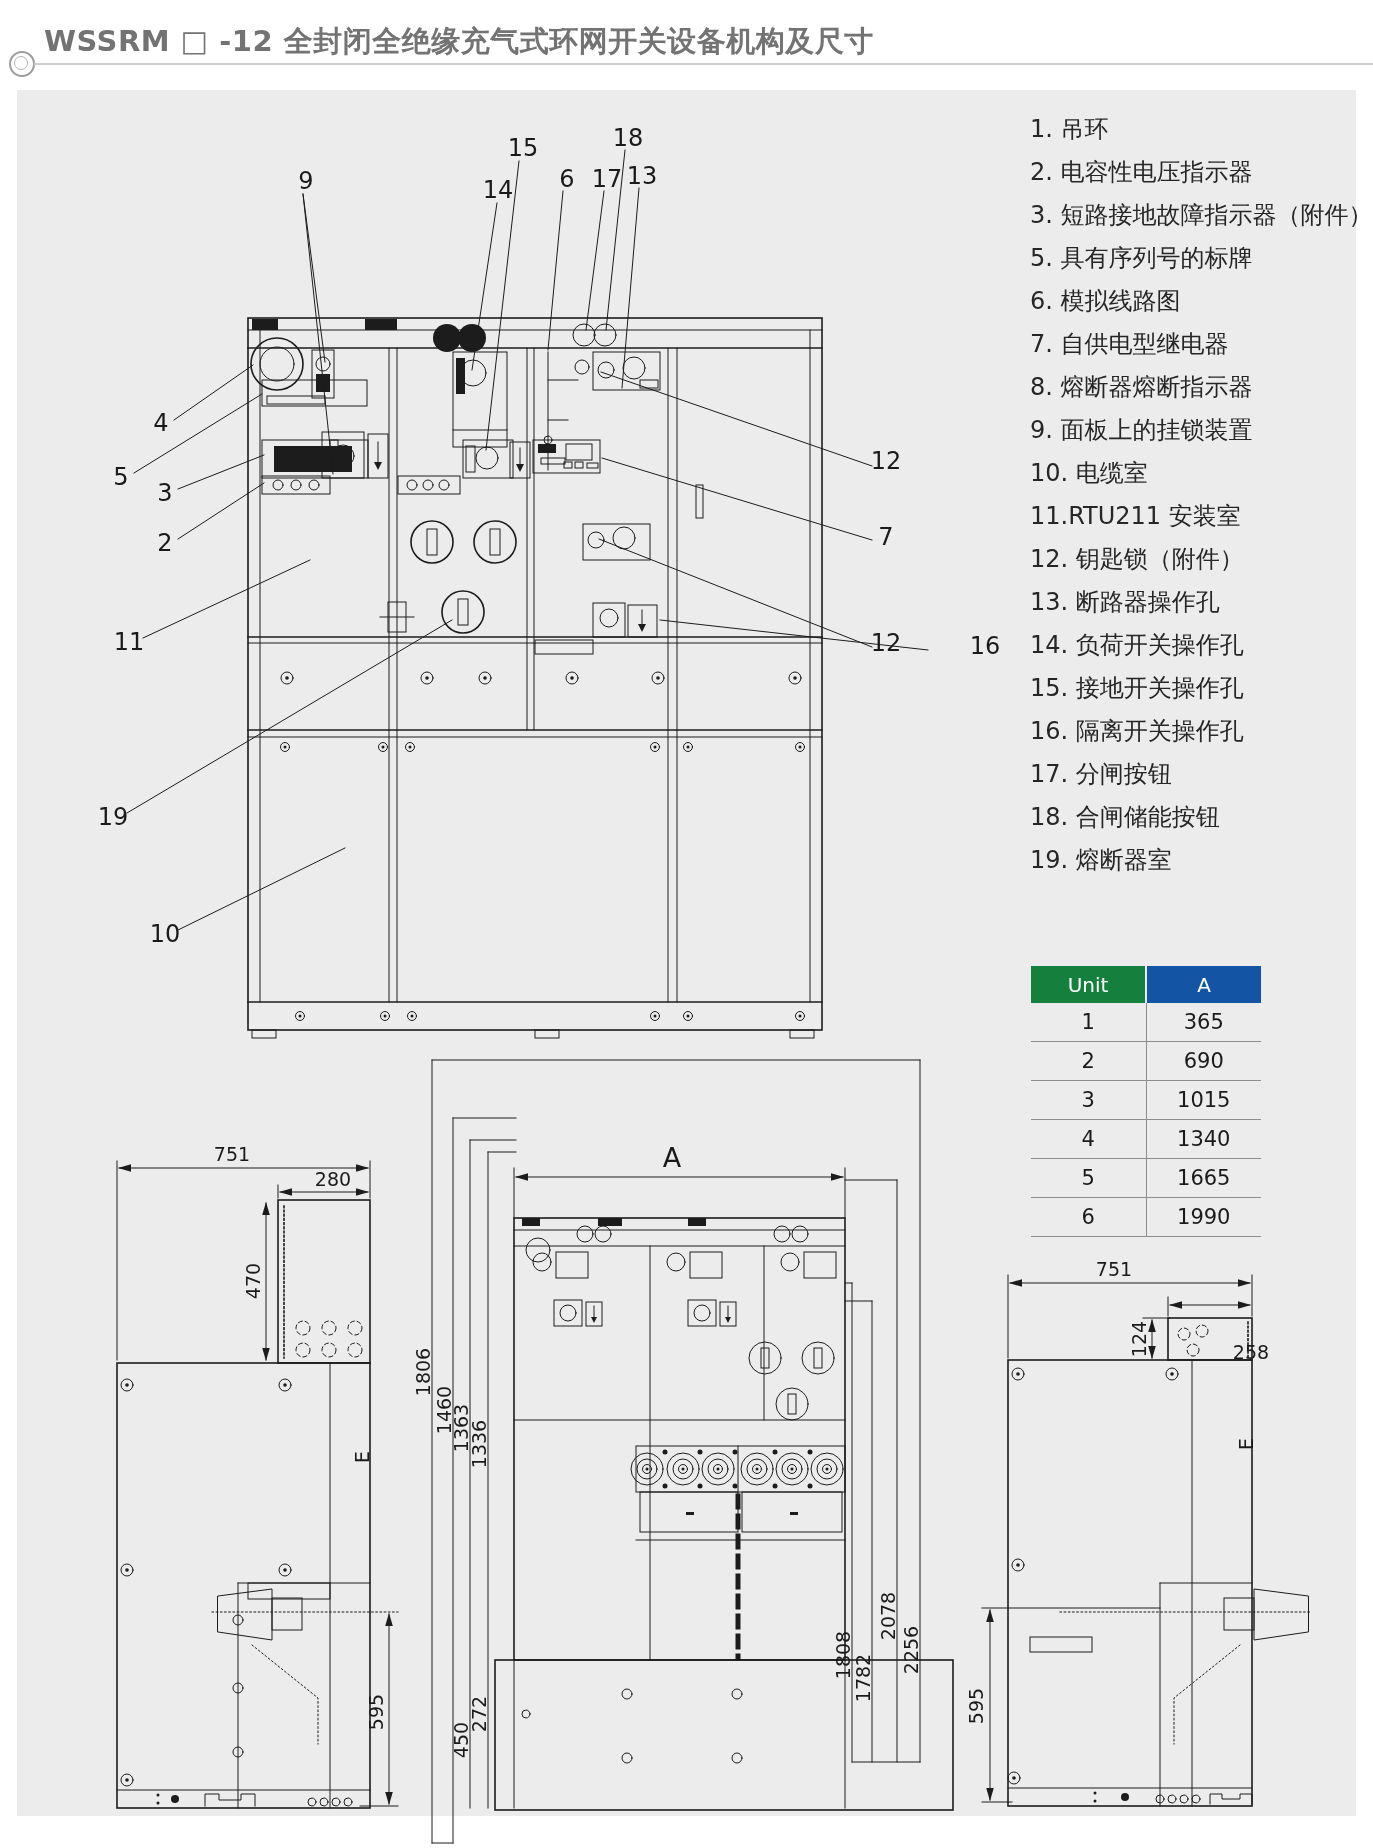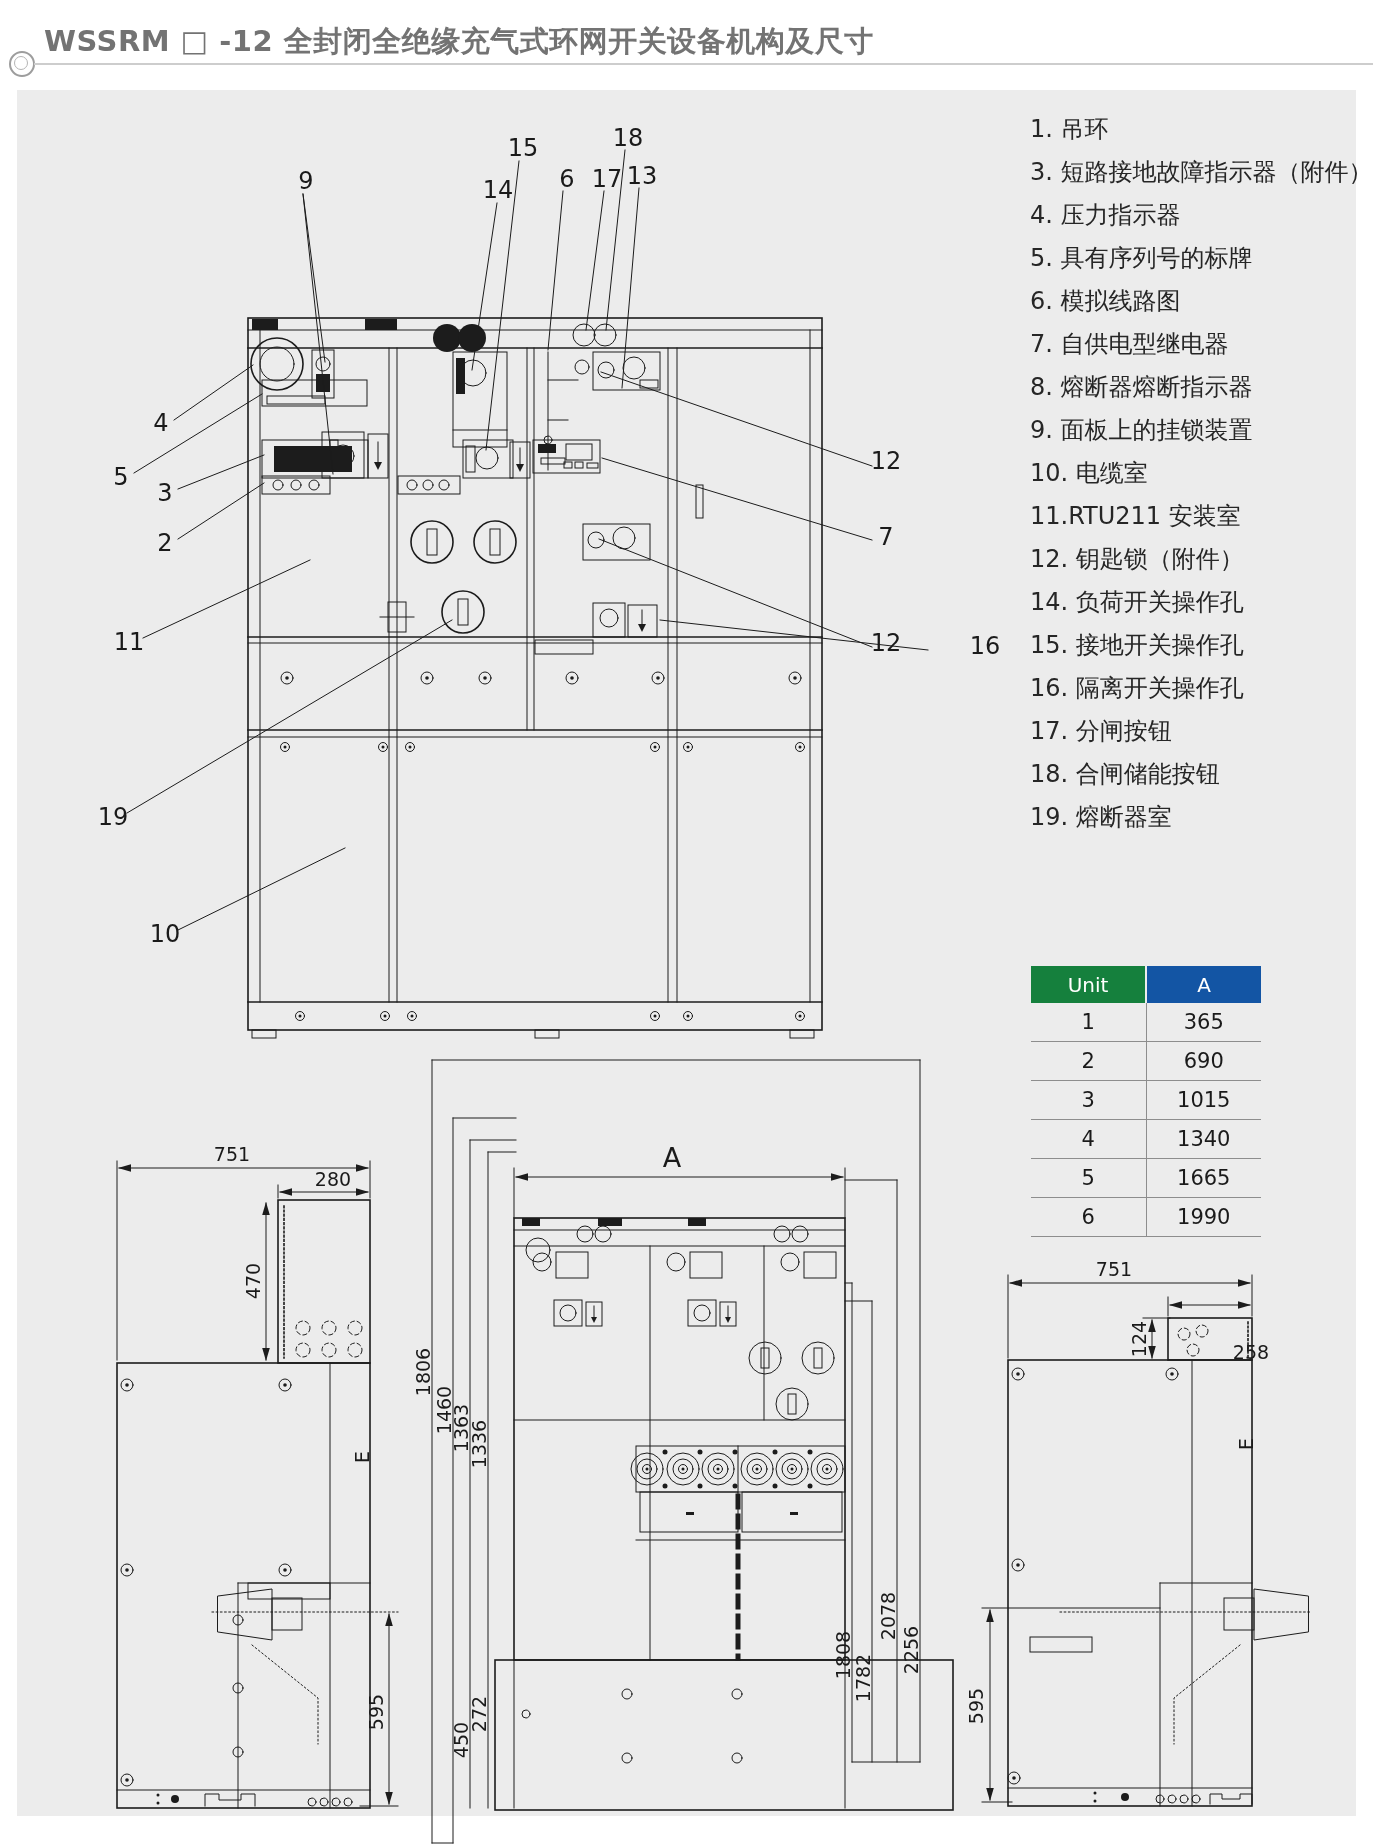--- a/index.html
+++ b/index.html
@@ -470,30 +470,31 @@
       <span class="dim rot" style="left: 911px; top: 1650px;">2256</span>
       <span class="dim" style="left: 1114px; top: 1269px;">751</span>
       <span class="dim" style="left: 1203px; top: 1352px; margin-left: 48px;">258</span>
       <span class="dim rot" style="left: 1139px; top: 1339px;">124</span>
       <span class="dim rot" style="left: 1246px; top: 1444px;">E</span>
       <span class="dim rot" style="left: 976px; top: 1706px;">595</span>
     </div>
 
   <ul id="legend">
       <li>1. 吊环</li>
+      <li>2. 电容性电压指示器</li>
       <li>3. 短路接地故障指示器（附件）</li>
-      <li>4. 压力指示器</li>
       <li>5. 具有序列号的标牌</li>
       <li>6. 模拟线路图</li>
       <li>7. 自供电型继电器</li>
       <li>8. 熔断器熔断指示器</li>
       <li>9. 面板上的挂锁装置</li>
       <li>10. 电缆室</li>
       <li>11.RTU211 安装室</li>
       <li>12. 钥匙锁（附件）</li>
+      <li>13. 断路器操作孔</li>
       <li>14. 负荷开关操作孔</li>
       <li>15. 接地开关操作孔</li>
       <li>16. 隔离开关操作孔</li>
       <li>17. 分闸按钮</li>
       <li>18. 合闸储能按钮</li>
       <li>19. 熔断器室</li>
     </ul>
 
   <table id="size-table">
     <thead>

